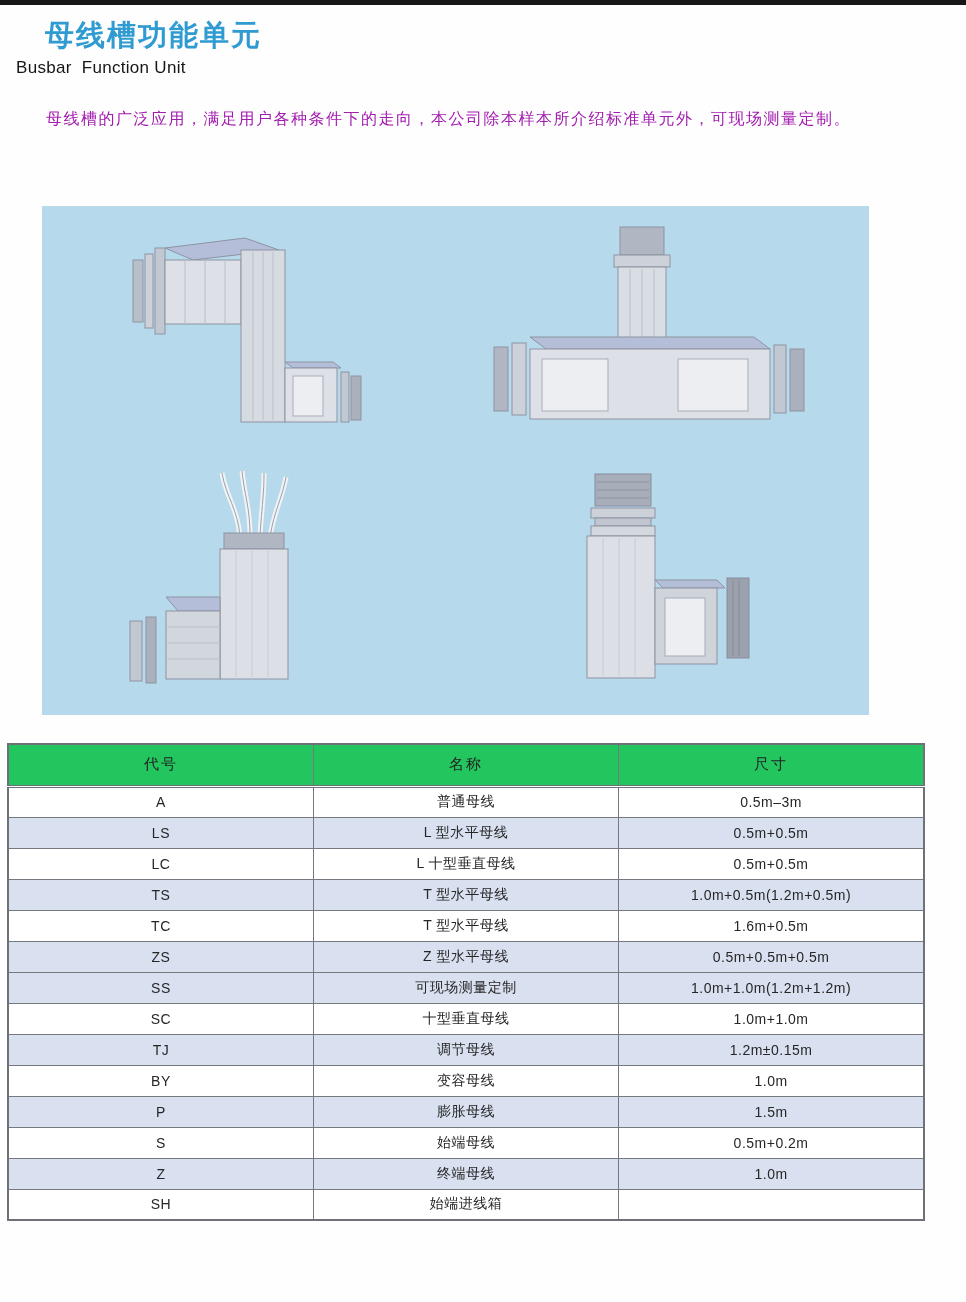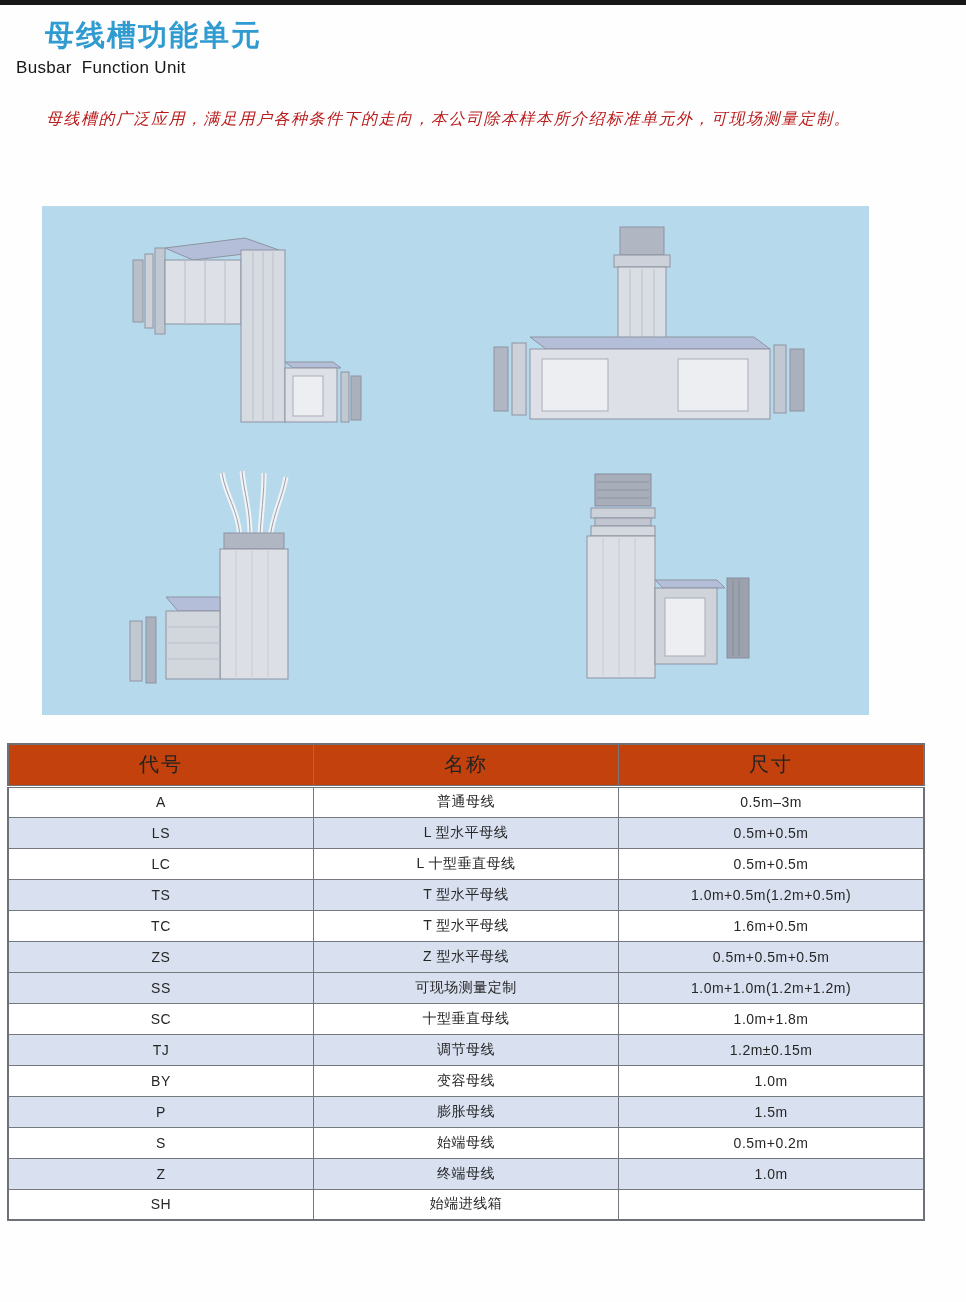--- a/index.html
+++ b/index.html
@@ -15,21 +15,21 @@
 
   .title-zh {
     position:absolute; left:10px; top:16px;
     font-size:29px; font-weight:bold; color:#2f9bd0; letter-spacing:2px;margin-left:35px;
   }
   .title-en {
     position:absolute; left:16px; top:58px;
     font-size:17px; color:#161616; white-space:pre; letter-spacing:0.3px;
   }
 
-  .intro { position:absolute; left:8px; top:106px; width:950px; color:#b91c1c;font-style:italic; }
+  .intro { position:absolute; left:8px; top:106px; width:950px; color:#a21caf; }
   .intro-zh { font-size:16px; letter-spacing:1.5px; text-indent:38px; line-height:26px; }
   .intro-en { font-size:16px; text-align:justify; text-indent:38px; line-height:26px; word-spacing:1px; }
 
   .photo-panel {
     position:absolute; left:42px; top:206px; width:827px; height:509px;
     background:#b7d9ec;
   }
   .photo { position:absolute; }
   .photo svg { display:block; width:100%; height:100%; }
 
@@ -37,21 +37,21 @@
     position:absolute; left:7px; top:743px; width:918px;
     border-collapse:collapse; table-layout:fixed;
     font-size:14px; color:#262626;
     border:2px solid #6e7278;
   }
   .spec-table th, .spec-table td {
     border:1px solid #75797f; text-align:center; vertical-align:middle;
     overflow:hidden; white-space:nowrap;
   }
   .spec-table th {
-    height:42px; background:#c2410c; font-weight:normal; font-size:20px;
+    height:42px; background:#22c55e; font-weight:normal; font-size:15px;
     letter-spacing:2px; border-bottom:3px double #6e7278; color:#222;
   }
   .spec-table td { height:31px; background:#ffffff; letter-spacing:0.5px; }
   .spec-table tr.alt td { background:#d9e1f1; }
 </style>
 </head>
 <body>
 
 <div class="page">
 
@@ -196,21 +196,21 @@
           <td>0.5m+0.5m+0.5m</td>
         </tr>
         <tr class="alt">
           <td>SS</td>
           <td>可现场测量定制</td>
           <td>1.0m+1.0m(1.2m+1.2m)</td>
         </tr>
         <tr>
           <td>SC</td>
           <td>十型垂直母线</td>
-          <td>1.0m+1.8m</td>
+          <td>1.0m+1.0m</td>
         </tr>
         <tr class="alt">
           <td>TJ</td>
           <td>调节母线</td>
           <td>1.2m±0.15m</td>
         </tr>
         <tr>
           <td>BY</td>
           <td>变容母线</td>
           <td>1.0m</td>

